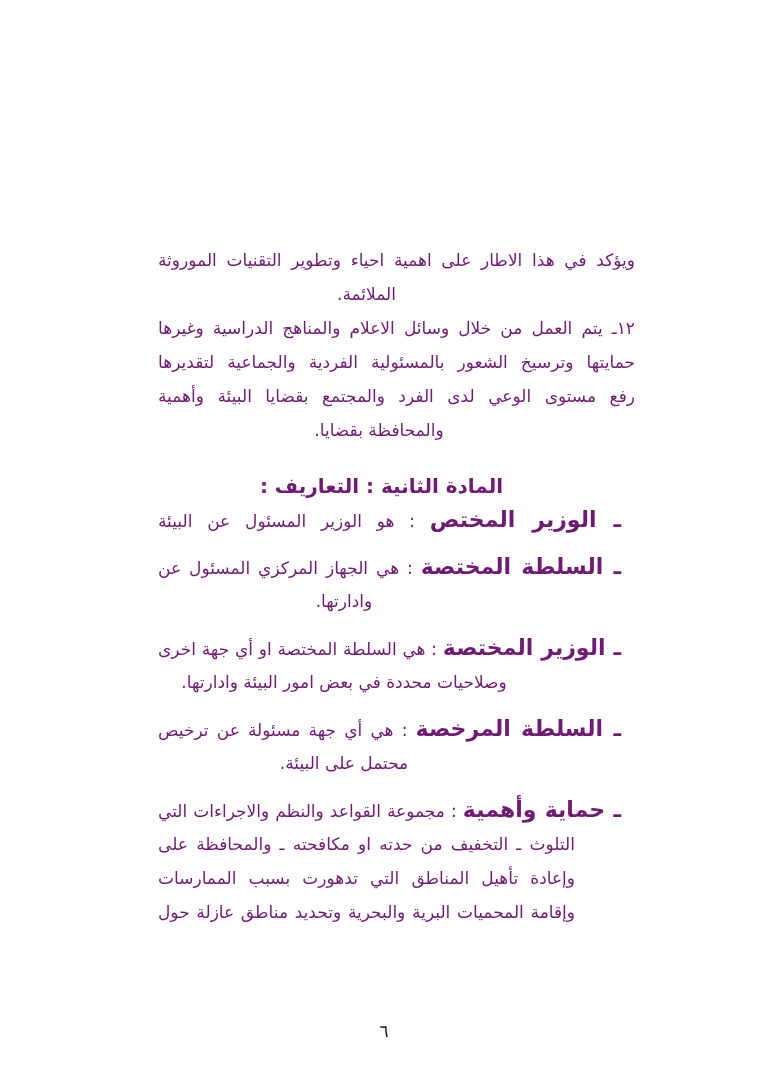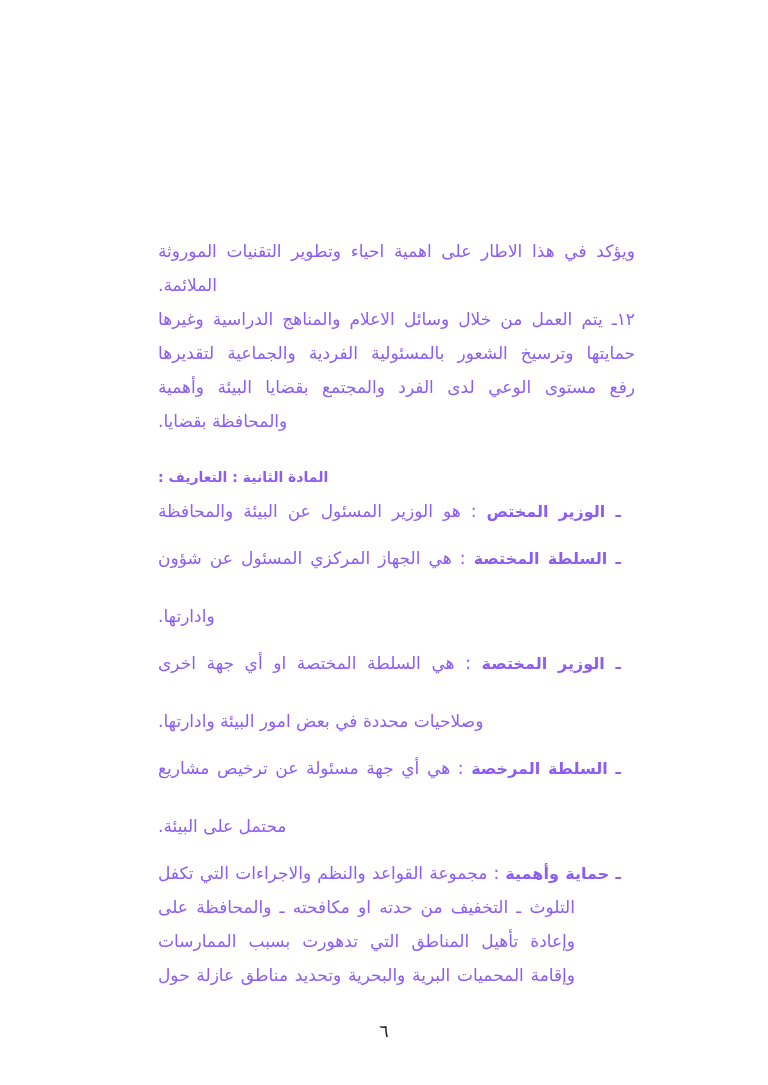--- a/index.html
+++ b/index.html
@@ -11,54 +11,54 @@
   .page {
     position: relative;
     width: 768px;
     height: 1085px;
     background: #ffffff;
     overflow: hidden;
     color: #1e1e1e;
   }
   .text-column {
     position: absolute;
-    top: 234px;
+    top: 243px;
     left: 158px;
     width: 477px;
     direction: rtl;
     font-size: 17px;
-    color: #8b5cf6;
+    color: #701a75;
   }
   .block { margin: 0; }
   .line {
     line-height: 34px;
     height: 34px;
     overflow: hidden;
-    text-align: left;
+    text-align: center;
     white-space: normal;
   }
   
   .line.fill {
     text-align: justify;
     text-align-last: justify;
   }
   .block.heading { margin-top: 22px; }
   .heading-line {
     font-weight: bold;
     padding-right: 30px;
-    font-size: 14px;
+    font-size: 20px;
   }
   .block.definition + .block.definition { margin-top: 13px; }
   .definition .line { padding-right: 14px; }
-  .term { font-weight: bold; font-size: 16px; }
+  .term { font-weight: bold; font-size: 22px; }
   
   .line.ind-sm { padding-right: 35px; }
   .line.ind-md { padding-right: 60px; }
   .line.ind-lg { padding-right: 60px; }
-  .line.ind-xl { padding-right: 105px; margin-top: 24px; }
+  .line.ind-xl { padding-right: 105px; }
   .page-number {
     position: absolute;
     top: 1014px;
     left: 0;
     right: 0;
     text-align: center;
     line-height: 34px;
     font-size: 17px;
     color: #1e1e1e;
   }

